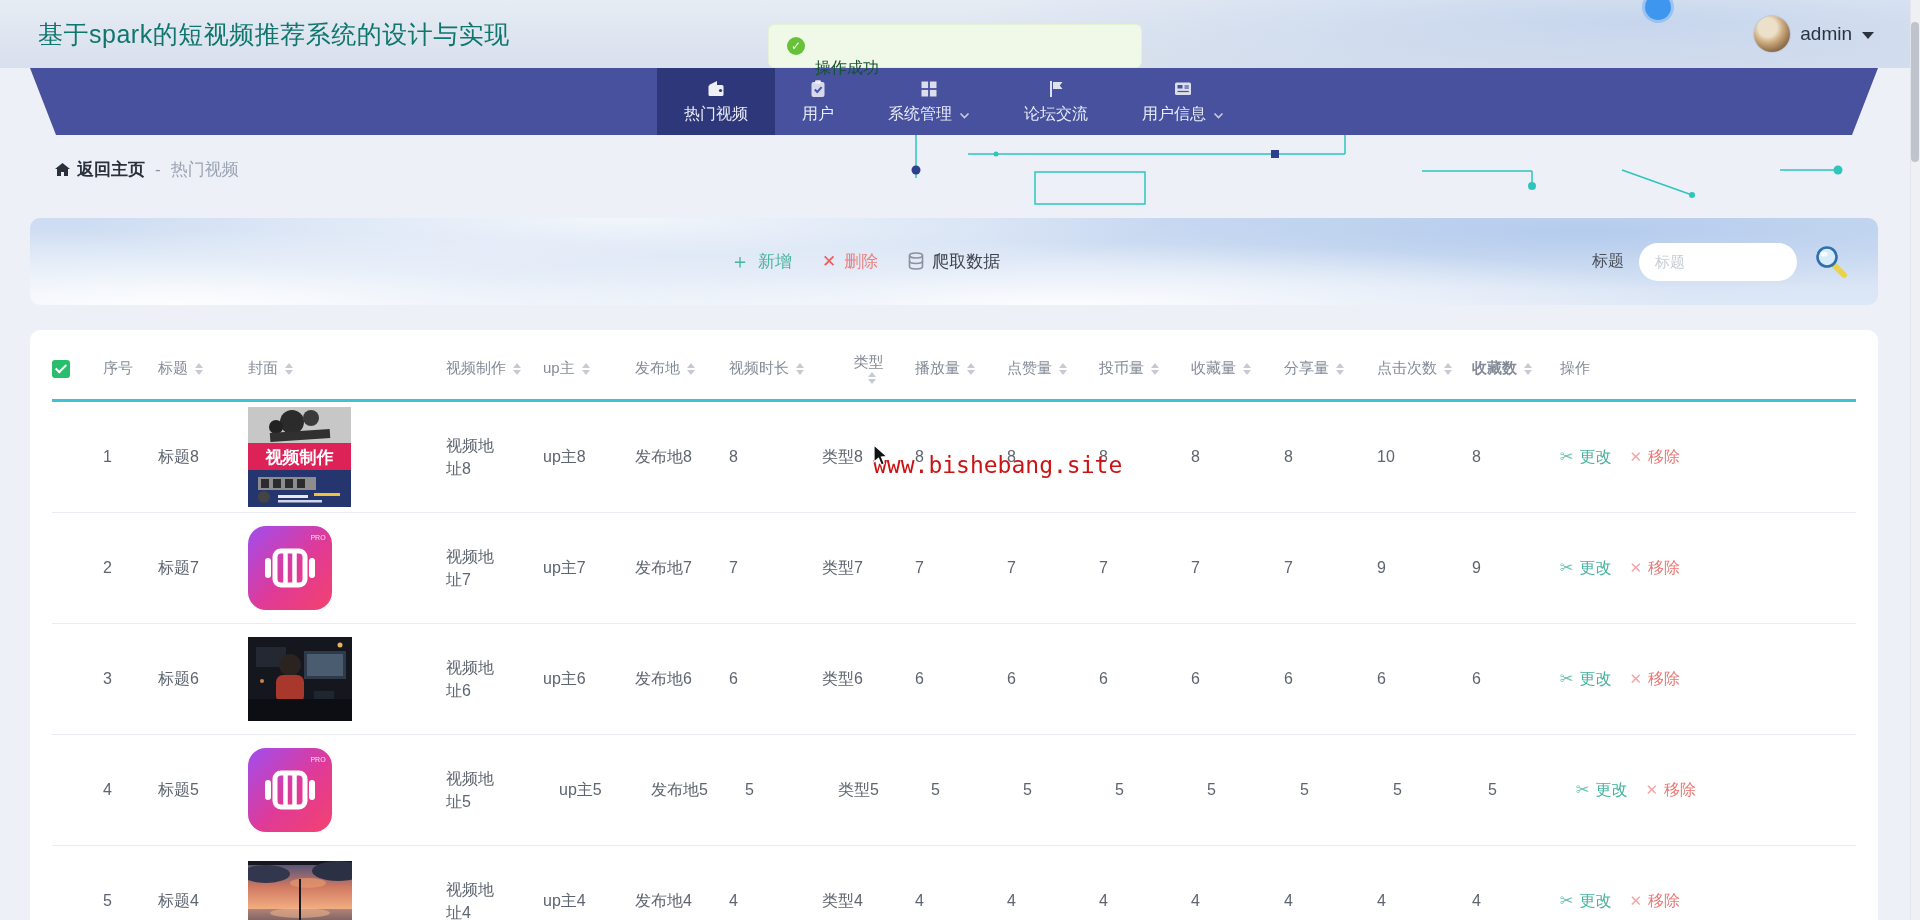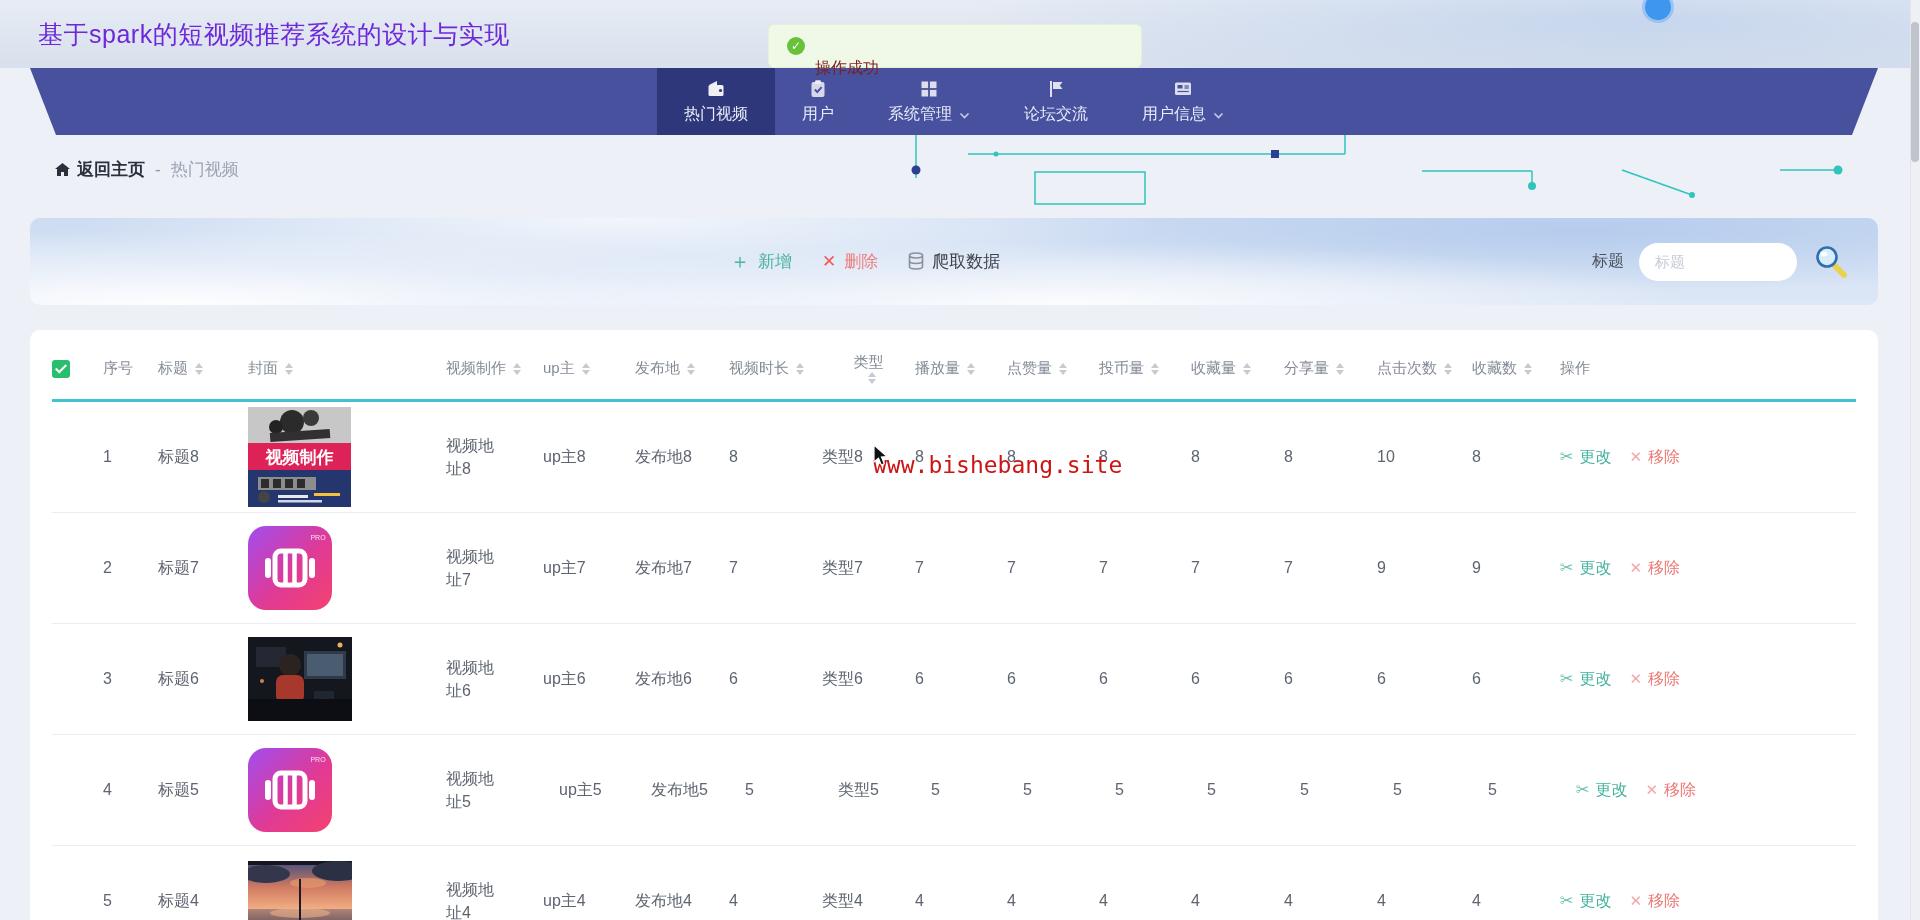--- a/index.html
+++ b/index.html
@@ -6,28 +6,28 @@
   html,body { width:1920px; height:920px; }
   body { font-family:"Liberation Sans","DejaVu Sans",sans-serif; background:#edf0f6; overflow:hidden; }
   .page { position:relative; width:1920px; height:920px; overflow:hidden; background:#edf0f6; }
 
   
   .topbar { position:absolute; left:0; top:0; width:1920px; height:68px; z-index:2;
     background:
       radial-gradient(50% 160% at 85% 30%, rgba(176,199,233,.55), transparent 70%),
       linear-gradient(180deg,#e7ecf4,#d8e0ed); }
   .page-title { position:absolute; left:38px; top:0; height:68px; display:flex; align-items:center;
-    font-size:25px; font-weight:500; color:#6d28d9; letter-spacing:.5px; z-index:4; }
+    font-size:25px; font-weight:500; color:#0f766e; letter-spacing:.5px; z-index:4; }
 
   .toast { position:absolute; left:768px; top:24px; width:374px; height:44px; z-index:6;
     background:#f0f9e8; border:1px solid #e3f2d4; border-radius:6px;
     display:flex; align-items:center; gap:10px; padding:0 18px; }
   .toast-check { width:18px; height:18px; border-radius:50%; background:#67c23a; color:#fff;
     font-size:12px; line-height:18px; text-align:center; flex:0 0 auto; }
-  .toast-text { color:#7f1d1d; font-size:16px;margin-top:44px; }
+  .toast-text { color:#14532d; font-size:16px;margin-top:44px; }
 
   .user-area { position:absolute; right:46px; top:0; height:68px; display:flex; align-items:center; gap:10px; z-index:6; cursor:pointer; }
   .avatar { width:36px; height:36px; border-radius:50%;
     background:radial-gradient(circle at 38% 32%, #ece0ca 0 28%, #cdab7e 46%, #8f6f4d 72%, #5c4732 100%);
     box-shadow:0 0 0 1px rgba(0,0,0,.08); }
   .user-name { font-size:19px; color:#2c3340; }
   .user-caret { width:0; height:0; border-left:6px solid transparent; border-right:6px solid transparent; border-top:7px solid #2c3340; margin-top:2px; }
 
   .blue-float { position:absolute; left:1645px; top:-6px; width:26px; height:26px; border-radius:50%;
     background:#3f96ef; box-shadow:0 0 0 3px rgba(120,180,245,.6); z-index:7; }
@@ -150,20 +150,25 @@
   </svg>
 
   <header class="topbar"></header>
   <h1 class="page-title">基于spark的短视频推荐系统的设计与实现</h1>
 
   <div class="toast">
     <span class="toast-check">✓</span>
     <span class="toast-text">操作成功</span>
   </div>
 
+  <div class="user-area">
+    <div class="avatar"></div>
+    <span class="user-name">admin</span>
+    <span class="user-caret"></span>
+  </div>
 
   <div class="blue-float"></div>
 
   <nav class="navbar">
     <div class="nav-items" id="nav-items">
         <div class="nav-item active">
     <span class="nav-icon">
             <svg width="20" height="20" viewBox="0 0 20 20">
     <polygon points="3,6 11,2 11,6" fill="#fff"></polygon>
     <rect x="2.5" y="6" width="15" height="11" rx="1.5" fill="#fff"></rect>
@@ -376,21 +381,21 @@
             <i class="down"></i>
           </span>
         </div>
         <div class="th sortable" style="width: 95px;">
           <span>点击次数</span>
           <span class="sort">
             <i class="up"></i>
             <i class="down"></i>
           </span>
         </div>
-        <div class="th sortable" style="width: 88px;">
+        <div class="th sortable" style="width: 88px; font-weight: bold;">
           <span>收藏数</span>
           <span class="sort">
             <i class="up"></i>
             <i class="down"></i>
           </span>
         </div>
         <div class="th" style="width: 270px;">
           <span>操作</span>
         </div>
       </div>

